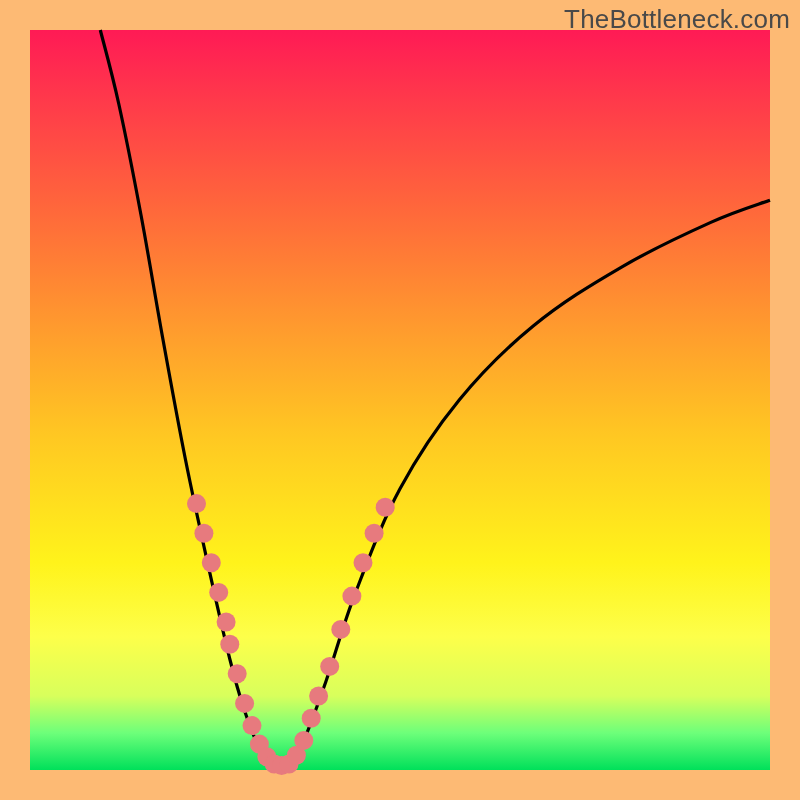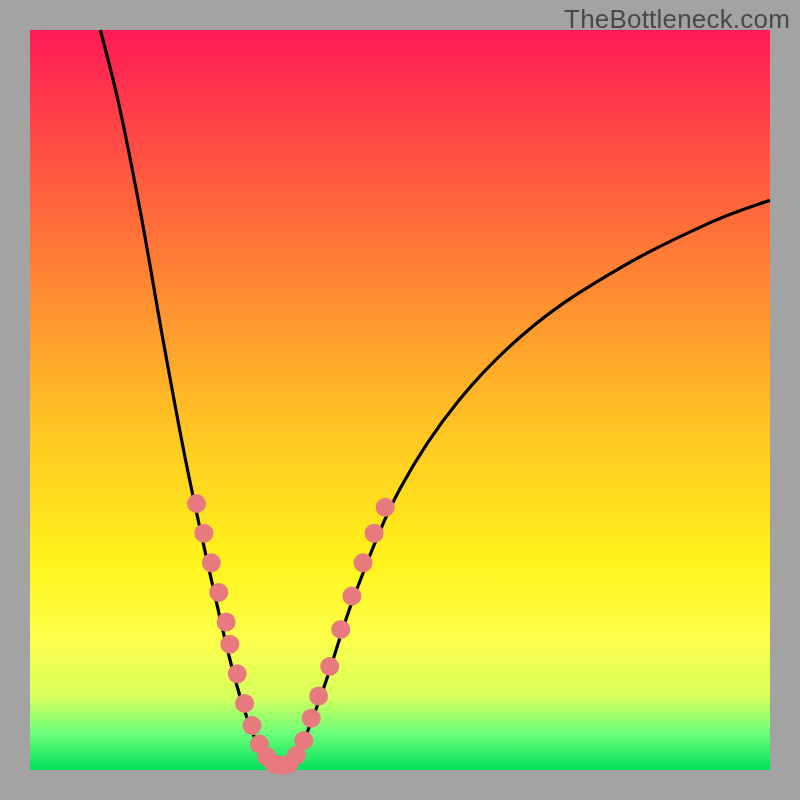--- a/index.html
+++ b/index.html
@@ -7,21 +7,21 @@
     padding: 0;
     width: 800px;
     height: 800px;
     overflow: hidden;
     background: #000;
     font-family: Arial, Helvetica, sans-serif;
   }
   .frame {
     position: absolute;
     inset: 0;
-    background: #a3a3a3;
+    background: #fdba74;
   }
   .plot {
     position: absolute;
     left: 30px;
     top: 30px;
     width: 740px;
     height: 740px;
     background: linear-gradient(to bottom,
       #ff1a55 0%,
       #ff3b4a 10%,

